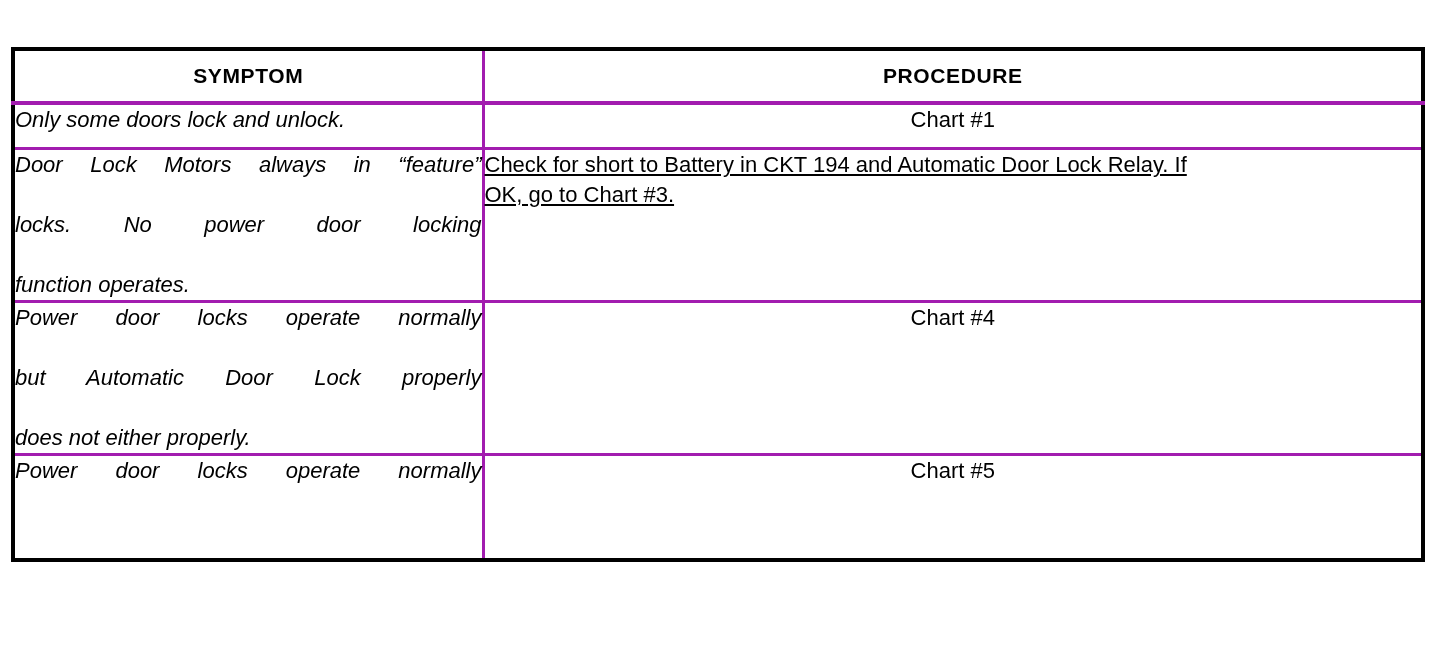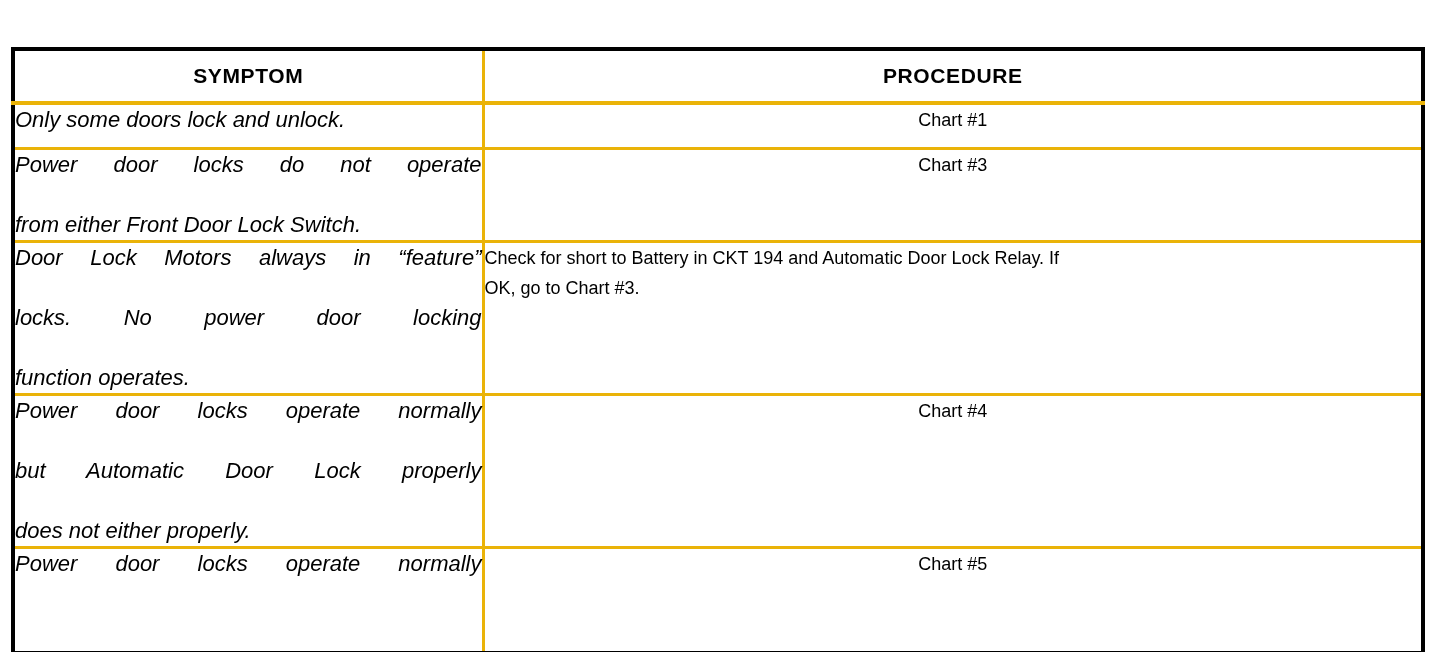--- a/index.html
+++ b/index.html
@@ -42,21 +42,21 @@
     border-collapse: collapse;
     table-layout: fixed;
     border: 4px solid #000000;
   }
 
   .symptom-table col.col-symptom { width: 470px; }
   .symptom-table col.col-procedure { width: 940px; }
 
   .symptom-table th,
   .symptom-table td {
-    border: 3px solid #eab308;
+    border: 3px solid #a21caf;
     padding: 0;
     vertical-align: top;
     background: #ffffff;
   }
 
   .symptom-table thead th {
     text-align: center;
     font-size: 21px;
     font-weight: bold;
     letter-spacing: 0.6px;
@@ -82,23 +82,24 @@
   .cell-symptom .line::after {
     content: "";
     display: inline-block;
     width: 100%;
   }
   .cell-symptom .line.last::after {
     content: none;
   }
 
   .cell-procedure {
-    font-size: 18px;
+    font-size: 22px;
     line-height: 30px;
     padding: 9px 12px 9px 12px;
+    text-decoration: underline;
   }
   .cell-procedure.centered {
     text-align: center;
     padding-left: 0;
     padding-right: 0;
   }
   .cell-procedure.centered .chart-ref {
     display: inline-block;
   }
   .cell-procedure.body-text {
@@ -130,27 +131,20 @@
         <th>PROCEDURE</th>
       </tr>
     </thead>
     <tbody>
         <tr class="row-h1">
           <td class="cell-symptom">
             <span class="line last">Only some doors lock and unlock.</span>
           </td>
           <td class="cell-procedure centered"><span class="line chart-ref">Chart #1</span></td>
         </tr>
-        <tr class="row-h2">
-          <td class="cell-symptom">
-            <span class="line">Power door locks do not operate</span>
-            <span class="line last">from either Front Door Lock Switch.</span>
-          </td>
-          <td class="cell-procedure centered"><span class="line chart-ref">Chart #3</span></td>
-        </tr>
         <tr class="row-h3">
           <td class="cell-symptom">
             <span class="line">Door Lock Motors always in “feature”</span>
             <span class="line">locks. No power door locking</span>
             <span class="line last">function operates.</span>
           </td>
           <td class="cell-procedure body-text">
             <span class="line">Check for short to Battery in CKT 194 and Automatic Door Lock Relay. If</span>
             <span class="line">OK, go to Chart #3.</span>
           </td>

